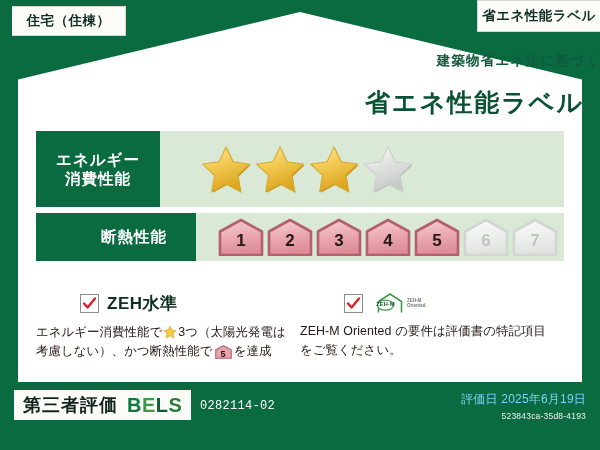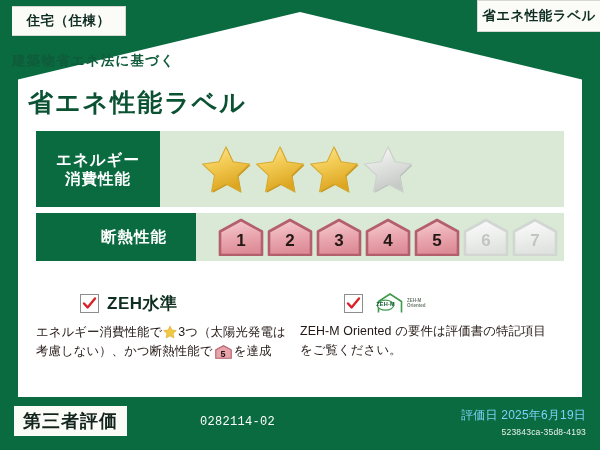--- a/index.html
+++ b/index.html
@@ -21,21 +21,21 @@
   #tag-left{left:12px;top:6px;width:113px;height:28px;border-left:none;border-top-left-radius:0;}
   #tag-right{right:0;top:0px;width:122px;height:30px;border-right:none;}
 
   
   .sheet{
     position:absolute;left:18px;top:12px;width:564px;height:385px;
     background:#ffffff;
     clip-path:polygon(0% 17.5%, 50% 0%, 100% 17.5%, 100% 100%, 0% 100%);
   }
   .title-wrap{
-    position:absolute;left:12px;right:0;top:52px;text-align:left;
+    position:absolute;left:0;right:0;top:52px;text-align:right;
   }
   .title-sub{
     font-size:13.5px;font-weight:bold;color:#0f5b3a;letter-spacing:1.2px;
     margin:0 0 6px 0;
   }
   .title-main{
     font-size:25px;font-weight:bold;color:#0b5233;letter-spacing:2px;margin:16px;
   }
 
   
@@ -89,21 +89,21 @@
   .check-body{
     font-size:12.4px;color:#231815;line-height:1.55;letter-spacing:.1px;
   }
   .inline-star{vertical-align:-3px;margin:0 1px;}
   .inline-house{vertical-align:-4px;margin:0 2px;}
   .zehm-logo{margin-left:4px;display:inline-flex;align-items:center;gap:2px;}
   .zehm-cap{font-size:4.5px;color:#6f7a6f;line-height:1.15;font-weight:bold;}
 
   
   .footer{
-    position:absolute;left:0;bottom:0;width:600px;height:52px;background:#0a6b41;
+    position:absolute;left:0;bottom:16px;width:600px;height:52px;background:#0a6b41;
   }
   .bels-box{
     position:absolute;left:14px;top:8px;height:30px;background:#fbfbf8;
     display:flex;align-items:center;padding:0 9px;gap:9px;
   }
   .bels-jp{font-size:18px;font-weight:bold;color:#12241c;letter-spacing:1px;}
   .bels-en{font-size:20px;font-weight:bold;letter-spacing:.5px;}
   .bels-en .b1{color:#0c7b3e;}
   .bels-en .b2{color:#3a9a4a;}
   .bels-en .b3{color:#0f5b33;}
@@ -334,20 +334,21 @@
         </span>
       </div>
       <div class="check-body">ZEH-M Oriented の要件は評価書の特記項目をご覧ください。</div>
     </div>
 
   </div>
 
   <div class="footer">
     <div class="bels-box">
       <span class="bels-jp">第三者評価</span>
+      <span class="bels-en"><span class="b1">B</span><span class="b2">E</span><span class="b3">L</span><span class="b4">S</span></span>
     </div>
     <div class="bels-no">0282114-02</div>
     <div class="eval-date">
       <span>評価日</span>
       <span>2025年6月19日</span>
     </div>
     <div class="eval-id">523843ca-35d8-4193</div>
   </div>
 
 </div>

